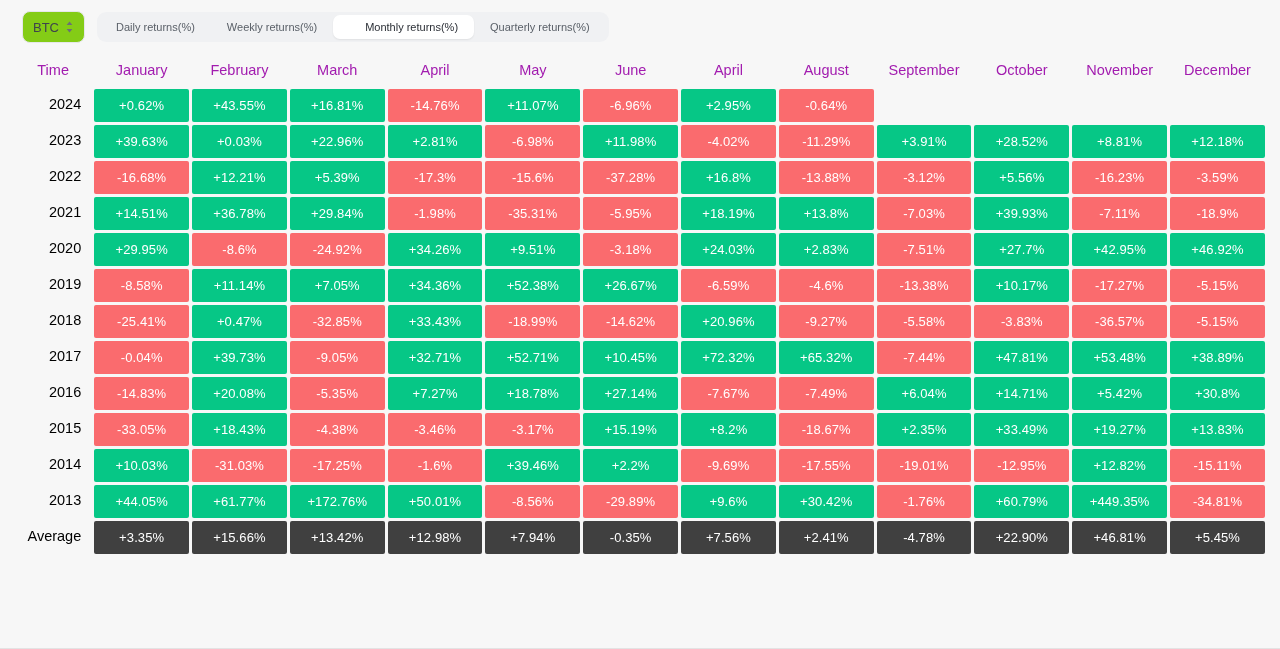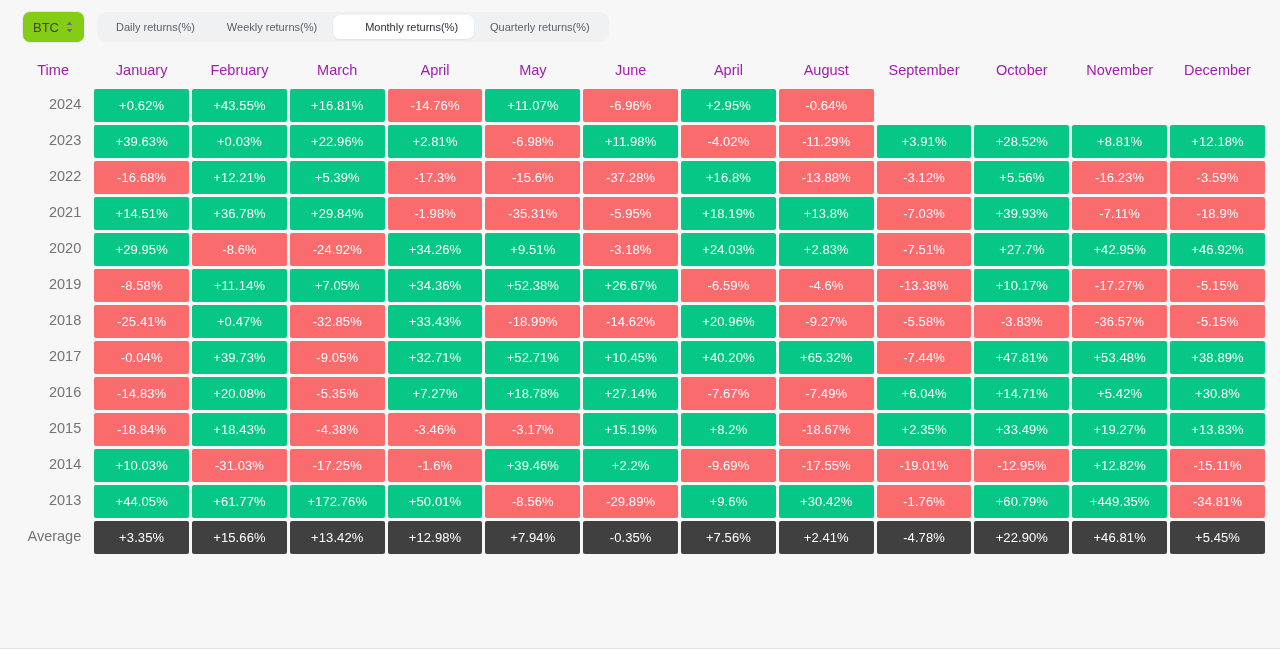--- a/index.html
+++ b/index.html
@@ -105,21 +105,21 @@
   table.heatmap th {
     font-weight: normal;
     font-size: 14.5px;
     color: #a21caf;
     padding: 5px 0 8px 0;
     text-align: center;
     background: transparent;
   }
   table.heatmap th.rowlabel {
     font-size: 14.5px;
-    color: #737373;
+    color: #000000;
     text-align: right;
     padding-right: 10px;
     background: transparent;
     white-space: nowrap;
   }
   table.heatmap td {
     height: 33px;
     text-align: center;
     vertical-align: middle;
     font-size: 13px;
@@ -300,21 +300,21 @@
             <td class="neg">-5.15%</td>
           </tr>
           <tr>
             <th class="rowlabel">2017</th>
             <td class="neg">-0.04%</td>
             <td class="pos">+39.73%</td>
             <td class="neg">-9.05%</td>
             <td class="pos">+32.71%</td>
             <td class="pos">+52.71%</td>
             <td class="pos">+10.45%</td>
-            <td class="pos">+40.20%</td>
+            <td class="pos">+72.32%</td>
             <td class="pos">+65.32%</td>
             <td class="neg">-7.44%</td>
             <td class="pos">+47.81%</td>
             <td class="pos">+53.48%</td>
             <td class="pos">+38.89%</td>
           </tr>
           <tr>
             <th class="rowlabel">2016</th>
             <td class="neg">-14.83%</td>
             <td class="pos">+20.08%</td>
@@ -324,21 +324,21 @@
             <td class="pos">+27.14%</td>
             <td class="neg">-7.67%</td>
             <td class="neg">-7.49%</td>
             <td class="pos">+6.04%</td>
             <td class="pos">+14.71%</td>
             <td class="pos">+5.42%</td>
             <td class="pos">+30.8%</td>
           </tr>
           <tr>
             <th class="rowlabel">2015</th>
-            <td class="neg">-18.84%</td>
+            <td class="neg">-33.05%</td>
             <td class="pos">+18.43%</td>
             <td class="neg">-4.38%</td>
             <td class="neg">-3.46%</td>
             <td class="neg">-3.17%</td>
             <td class="pos">+15.19%</td>
             <td class="pos">+8.2%</td>
             <td class="neg">-18.67%</td>
             <td class="pos">+2.35%</td>
             <td class="pos">+33.49%</td>
             <td class="pos">+19.27%</td>

